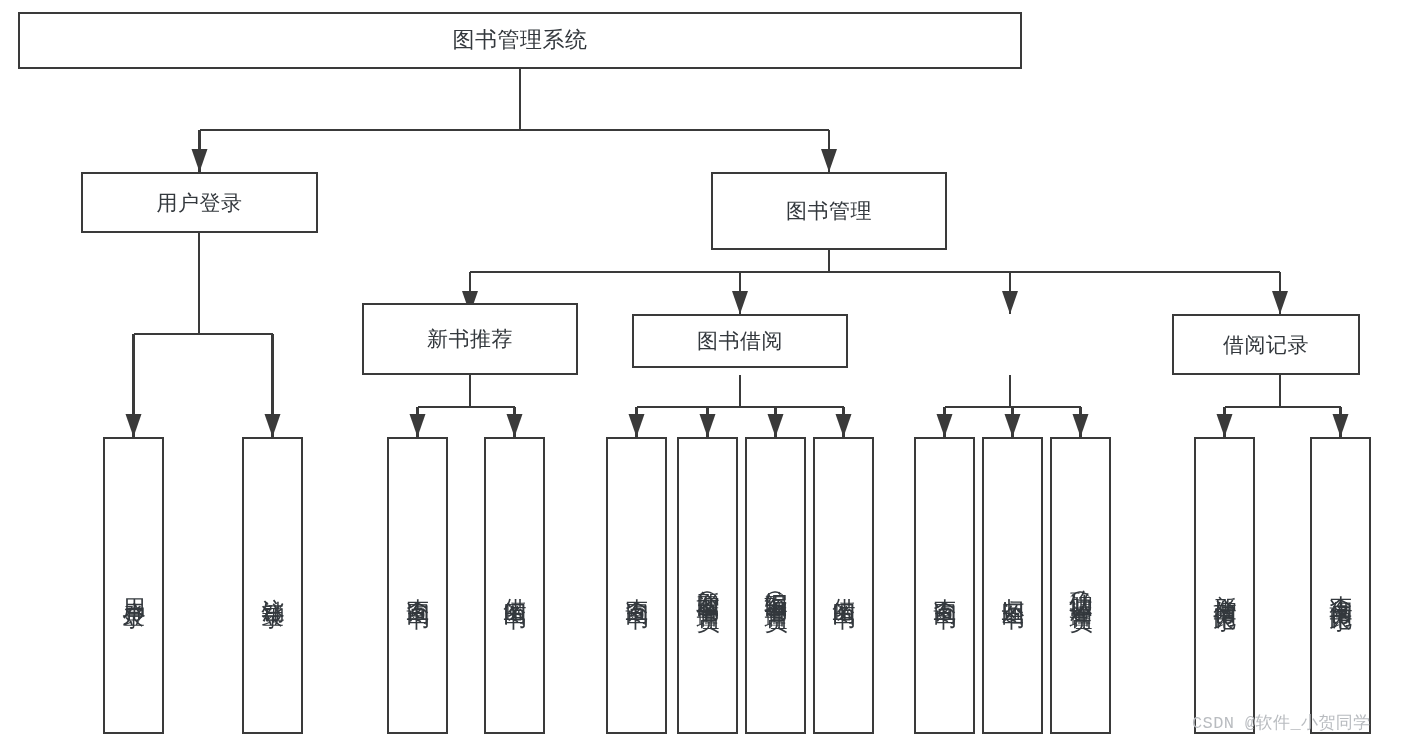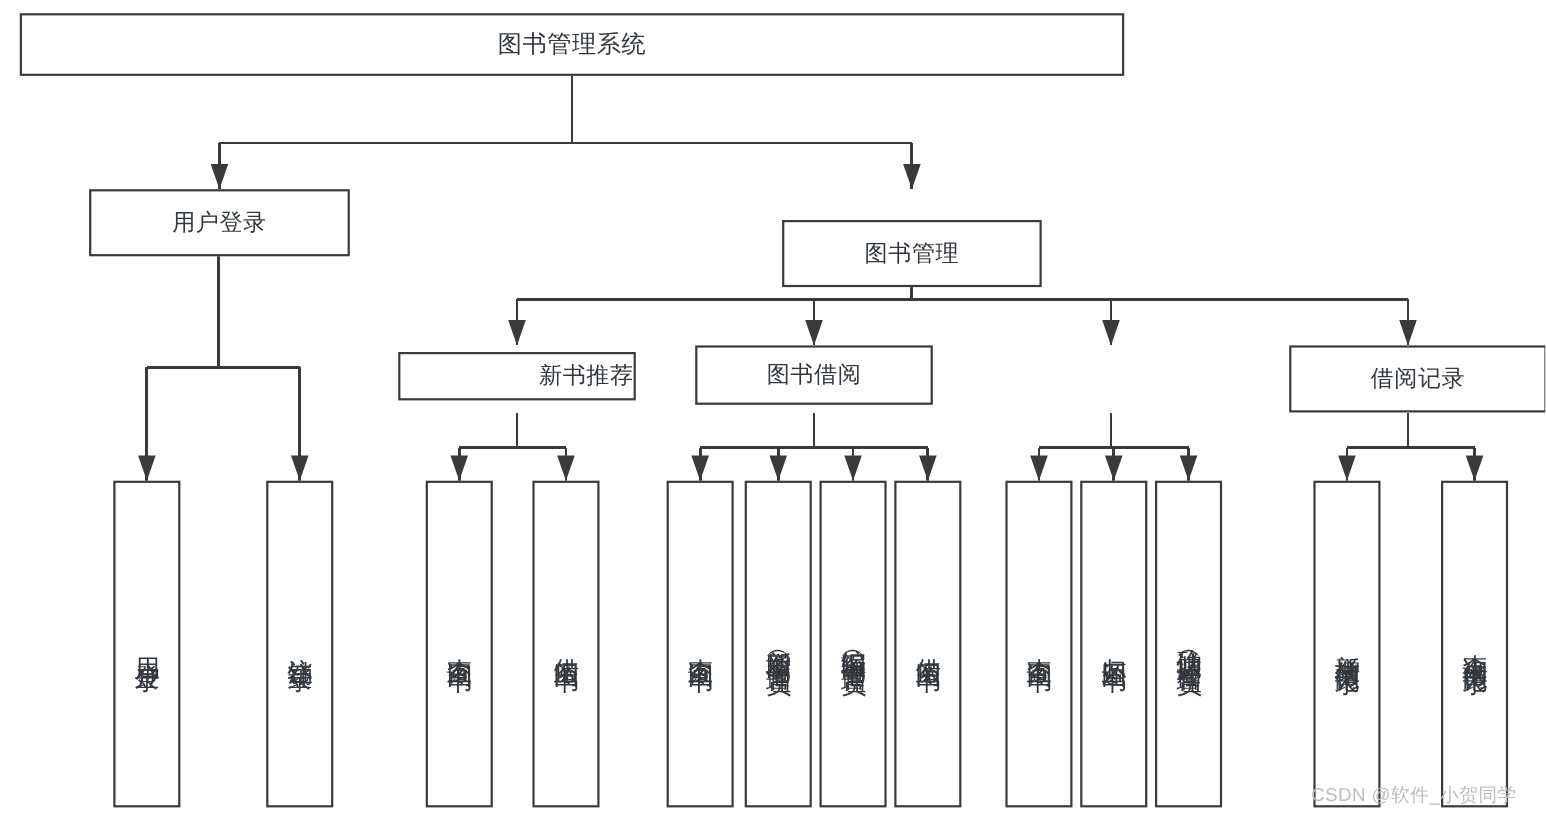--- a/index.html
+++ b/index.html
@@ -54,21 +54,21 @@
   .node.root .label{font-size:22px;}
   .watermark{
     position:absolute;
     left:1192px;
     top:711px;
     font-size:17px;
     color:#b9bcc0;
     letter-spacing:0.4px;
     white-space:nowrap;
     z-index:5;
-    font-family:Liberation Sans, sans-serif;
+    font-family:Liberation Mono, monospace;
   }
 </style>
 </head>
 <body>
 
 <div id="canvas">
 
   <svg id="wires" viewBox="0 0 1405 747" width="1405" height="747" xmlns="http://www.w3.org/2000/svg">
       <line x1="520" y1="69" x2="520" y2="130" stroke="#3a3a3a" stroke-width="2.6" shape-rendering="crispEdges"></line>
       <line x1="199.5" y1="130" x2="829" y2="130" stroke="#3a3a3a" stroke-width="2.6" shape-rendering="crispEdges"></line>
@@ -124,31 +124,31 @@
       <polygon points="1332.5,414 1348.5,414 1340.5,437" fill="#3a3a3a"></polygon>
     </svg>
 
   <div class="node root" style="left: 18px; top: 12px; width: 1004px; height: 57px;">
     <span class="label">图书管理系统</span>
   </div>
 
   <div class="node" style="left: 81px; top: 172px; width: 237px; height: 61px;">
     <span class="label">用户登录</span>
   </div>
-  <div class="node" style="left: 711px; top: 172px; width: 236px; height: 61px; margin-top: 28px;">
+  <div class="node" style="left: 711px; top: 172px; width: 236px; height: 78px;">
     <span class="label">图书管理</span>
   </div>
 
-  <div class="node" style="left: 362px; top: 320px; width: 216px; height: 44px; justify-content: flex-end;">
+  <div class="node" style="left: 362px; top: 303px; width: 216px; height: 72px;">
     <span class="label">新书推荐</span>
   </div>
   <div class="node" style="left: 632px; top: 314px; width: 216px; height: 54px;">
     <span class="label">图书借阅</span>
   </div>
-  <div class="node" style="left: 1172px; top: 314px; width: 234px; height: 61px;">
+  <div class="node" style="left: 1172px; top: 314px; width: 188px; height: 61px;">
     <span class="label">借阅记录</span>
   </div>
 
   <div class="node vertical" style="left: 103px; top: 437px; width: 61px; height: 297px;">
     <span class="label">用户登录</span>
   </div>
   <div class="node vertical" style="left: 242px; top: 437px; width: 61px; height: 297px;">
     <span class="label">注销登录</span>
   </div>
   <div class="node vertical" style="left: 387px; top: 437px; width: 61px; height: 297px;">

